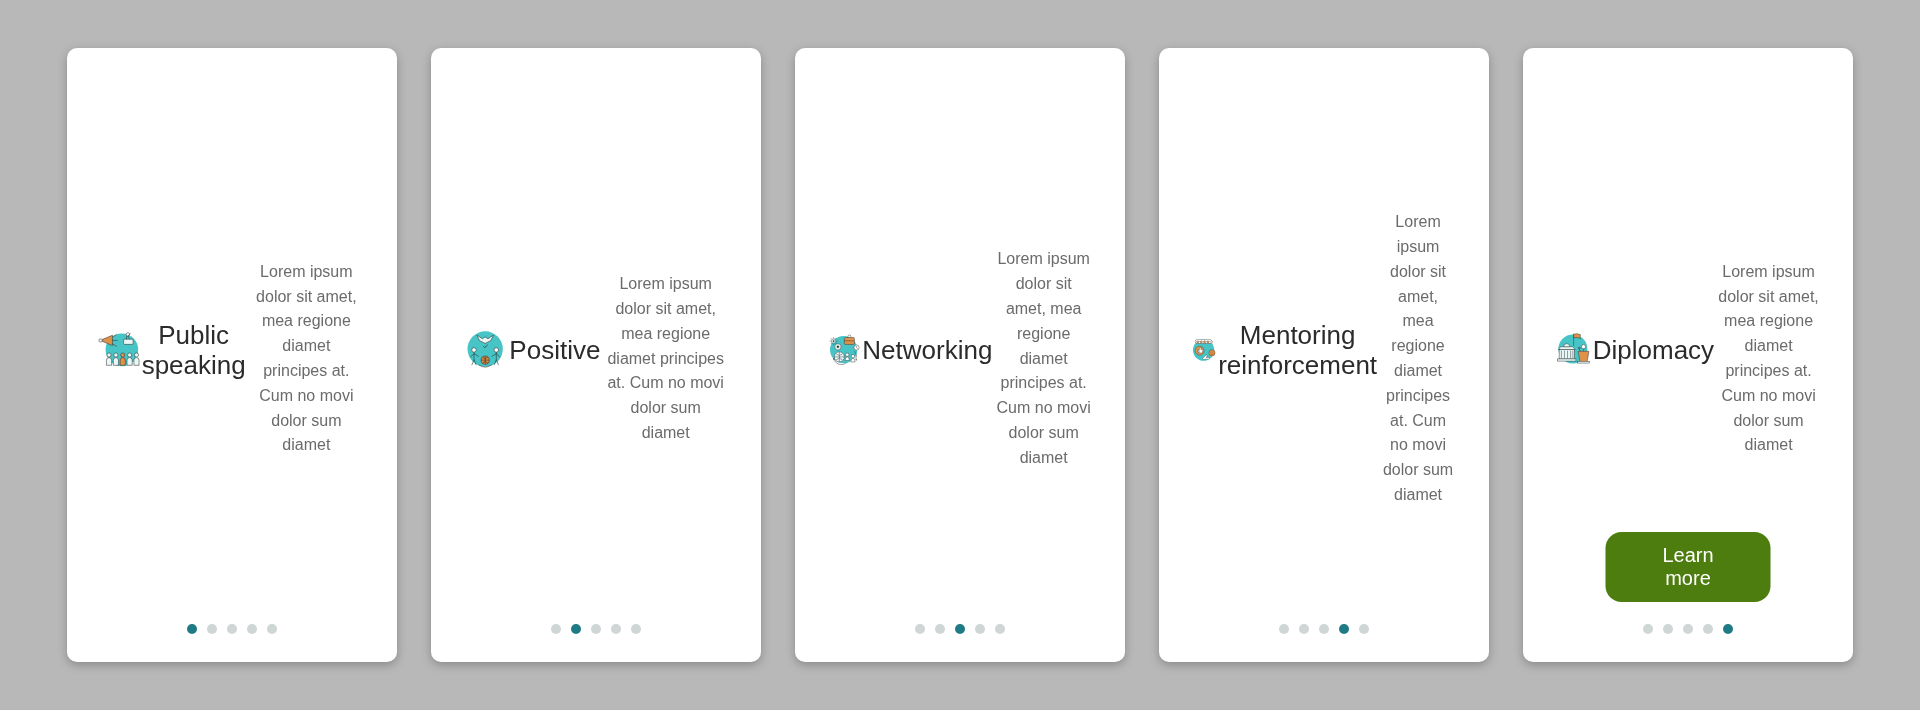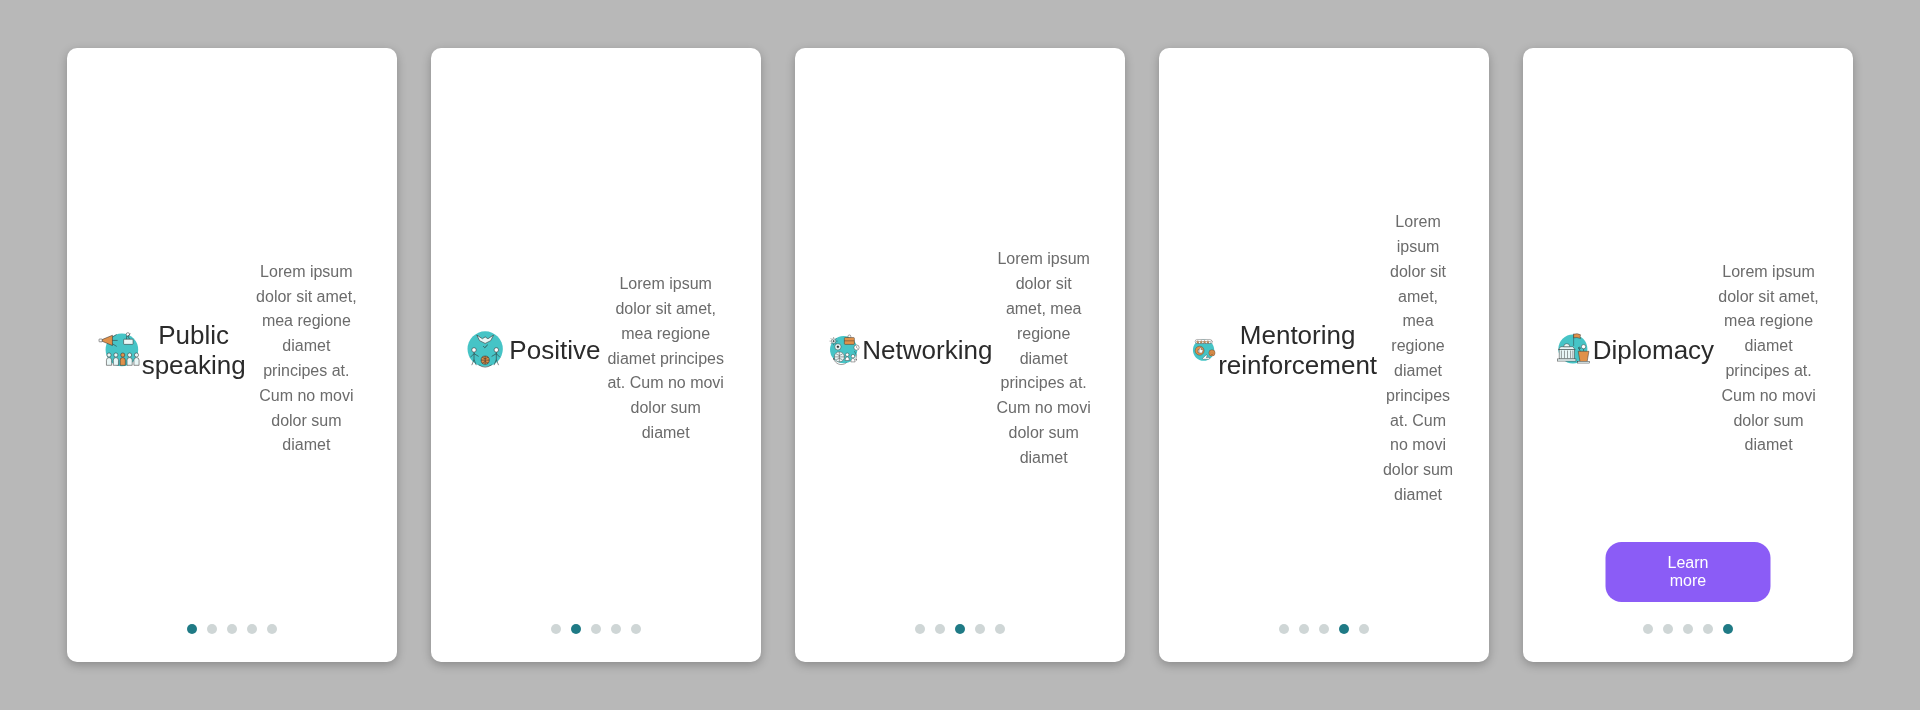--- a/index.html
+++ b/index.html
@@ -66,26 +66,26 @@
     height: 10px;
     border-radius: 50%;
     background: #cfd6d6;
   }
   .dot.active { background: #1f7a85; }
   .cta {
     position: absolute;
     bottom: 60px;
     left: 50%;
     transform: translateX(-50%);
-    background: #8b5cf6;
+    background: #4d7c0f;
     color: #fff;
     border: none;
     padding: 12px 44px;
     border-radius: 16px;
-    font-size: 16px;
+    font-size: 20px;
     cursor: pointer;
   }
 </style>
 </head>
 <body>
 
 <div class="stage">
 
   <div class="card">
     <div class="illus">

